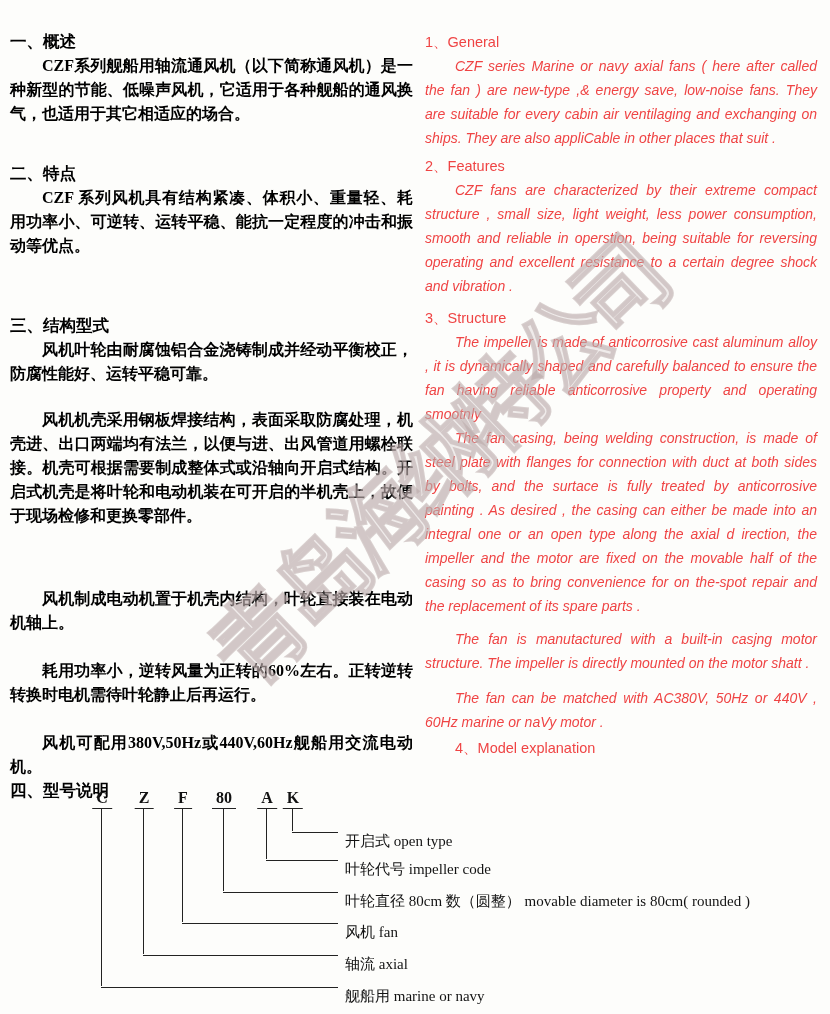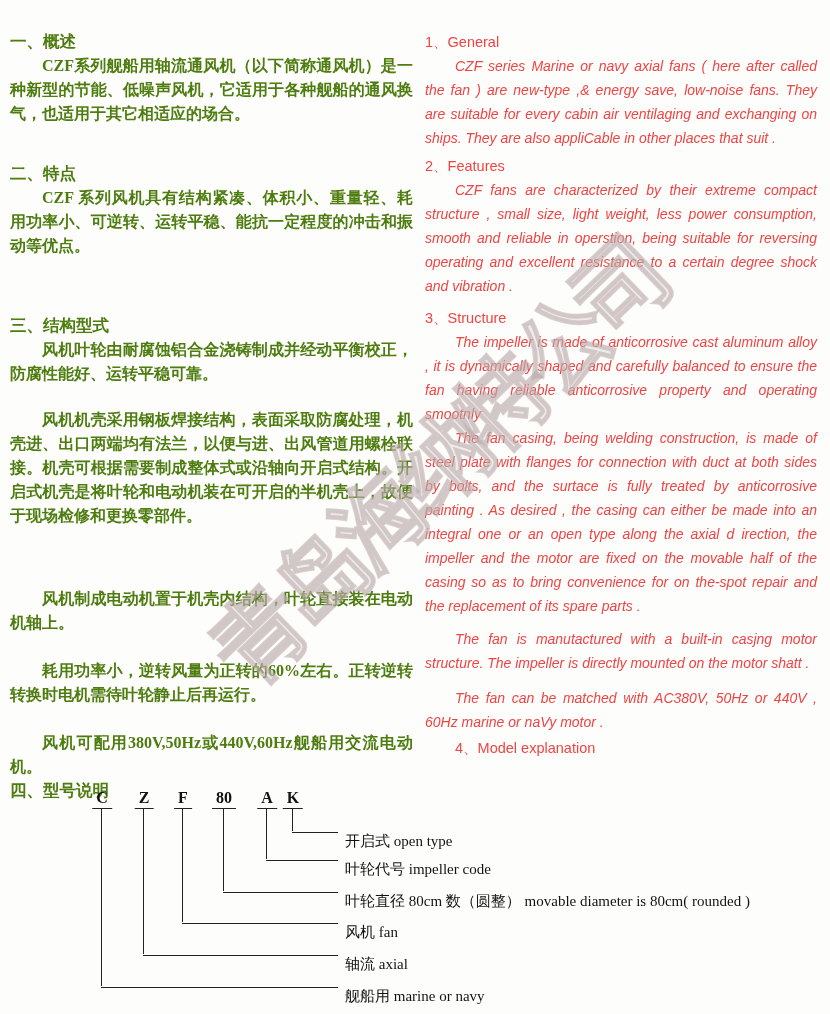--- a/index.html
+++ b/index.html
@@ -8,21 +8,21 @@
     background:#fdfdfb; overflow:hidden;
     font-family:"Liberation Serif", serif; color:#1c1c1c;
   }
   
   .col-left  { position:absolute; left:10px;  top:30px; width:403px; }
   .col-right { position:absolute; left:425px; top:30px; width:392px; }
 
   .zh {
     font-family:"Liberation Serif", serif;
     font-weight:700; font-size:16px; line-height:24px;
-    color:#4d7c0f; text-align:justify; margin:0;
+    color:#000000; text-align:justify; margin:0;
   }
   p.zh { text-indent:2em; }
   .zh-h { font-size:16.5px; font-weight:700; margin:0; line-height:24px; }
 
   .en {
     font-family:"Liberation Sans", sans-serif;
     font-weight:400; font-size:14px; line-height:24px;
     color:#ef4444; text-align:justify; margin:0;
   }
   p.en { text-indent:30px;font-style:italic; }

